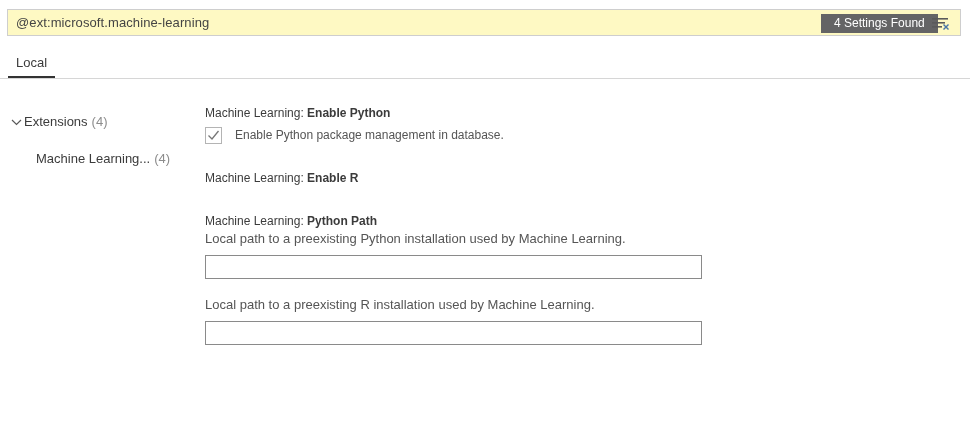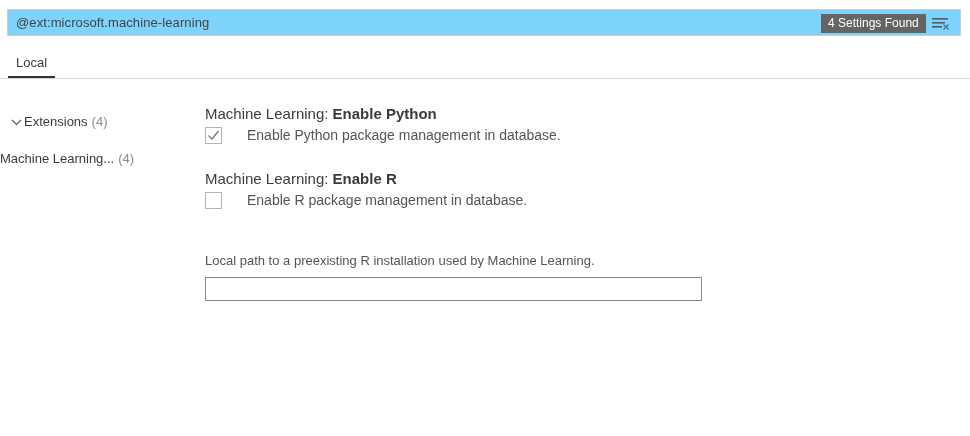--- a/index.html
+++ b/index.html
@@ -26,38 +26,38 @@
     height: 46px;
   }
   .search-box {
     position: absolute;
     left: 7px;
     top: 9px;
     width: 954px;
     height: 27px;
     box-sizing: border-box;
     border: 1px solid #cecece;
-    background: #7dd3fc;
+    background: #fef9c3;
   }
   .search-input-text {
     position: absolute;
     left: 8px;
     top: 5px;
     font-size: 13px;
     color: #444444;
     line-height: 16px;
     white-space: nowrap;
     letter-spacing: 0.1px;
   }
   .settings-found-badge {
     position: absolute;
     left: 813px;
     top: 4px;
     height: 19px;
-    padding: 0 7px;
+    padding: 0 13px;
     background: #646465;
     color: #ffffff;
     font-size: 12px;
     line-height: 19px;
     white-space: nowrap;
   }
   .clear-filter-icon {
     position: absolute;
     left: 921px;
     top: 3px;
@@ -113,42 +113,42 @@
   .toc-row {
     height: 22px;
     line-height: 22px;
     font-size: 13px;
     white-space: nowrap;
     cursor: pointer;
     position: relative;
     margin-top: 15px;
   }
   .toc-row.level0 { padding-left: 10px; }
-  .toc-row.level1 { }
+  .toc-row.level1 { padding-left: 36px; }
   .toc-chevron {
     display: inline-block;
     width: 14px;
     height: 22px;
     vertical-align: top;
     position: relative;
   }
   .toc-chevron svg { position: absolute; left: 1px; top: 7px; }
   .toc-label { color: #3b3b3b; }
   .toc-count { color: #8c8c8c; margin-left: 4px; }
 
   
   .settings {
     position: absolute;
     left: 205px;
     top: 105px;
     width: 740px;
   }
   .setting-item { position: relative; }
   .setting-title {
-    font-size: 15px;
+    font-size: 12px;
     color: #3b3b3b;
     line-height: 17px;
     white-space: nowrap;
   }
   .setting-title .key { font-weight: bold; }
   .setting-desc {
     font-size: 13px;
     color: #555555;
     line-height: 17px;
     white-space: nowrap;
@@ -163,22 +163,22 @@
     width: 17px;
     height: 17px;
     box-sizing: border-box;
     border: 1px solid #b4b4b4;
     background: #ffffff;
     flex: 0 0 auto;
     position: relative;
   }
   .checkbox svg { position: absolute; left: 1px; top: 1px; }
   .checkbox-label {
-    margin-left: 25px;
-    font-size: 14px;
+    margin-left: 13px;
+    font-size: 12px;
     color: #555555;
     line-height: 17px;
     white-space: nowrap;
   }
   .text-input {
     margin-top: 8px;
     width: 497px;
     height: 24px;
     box-sizing: border-box;
     border: 1px solid #8a8a8a;
@@ -244,28 +244,29 @@
         </svg>
       </span>
       <span class="checkbox-label">Enable Python package management in database.</span>
     </div>
   </div>
 
   <div class="gap-lg"></div>
 
   <div class="setting-item">
     <div class="setting-title"><span>Machine Learning: </span><span class="key">Enable R</span></div>
-    <div class="checkbox-row">
-      <span class="checkbox"></span>
-      <span class="checkbox-label">Enable R package management in database.</span>
-    </div>
   </div>
 
   <div class="gap-lg"></div>
 
+  <div class="setting-item">
+    <div class="setting-title"><span>Machine Learning: </span><span class="key">Python Path</span></div>
+    <div class="setting-desc">Local path to a preexisting Python installation used by Machine Learning.</div>
+    <input class="text-input" type="text" value="" style="">
+  </div>
 
   <div class="gap-sm"></div>
 
   <div class="setting-item">
     <div class="setting-desc">Local path to a preexisting R installation used by Machine Learning.</div>
     <input class="text-input" type="text" value="" style="">
   </div>
 
 </div>
 

